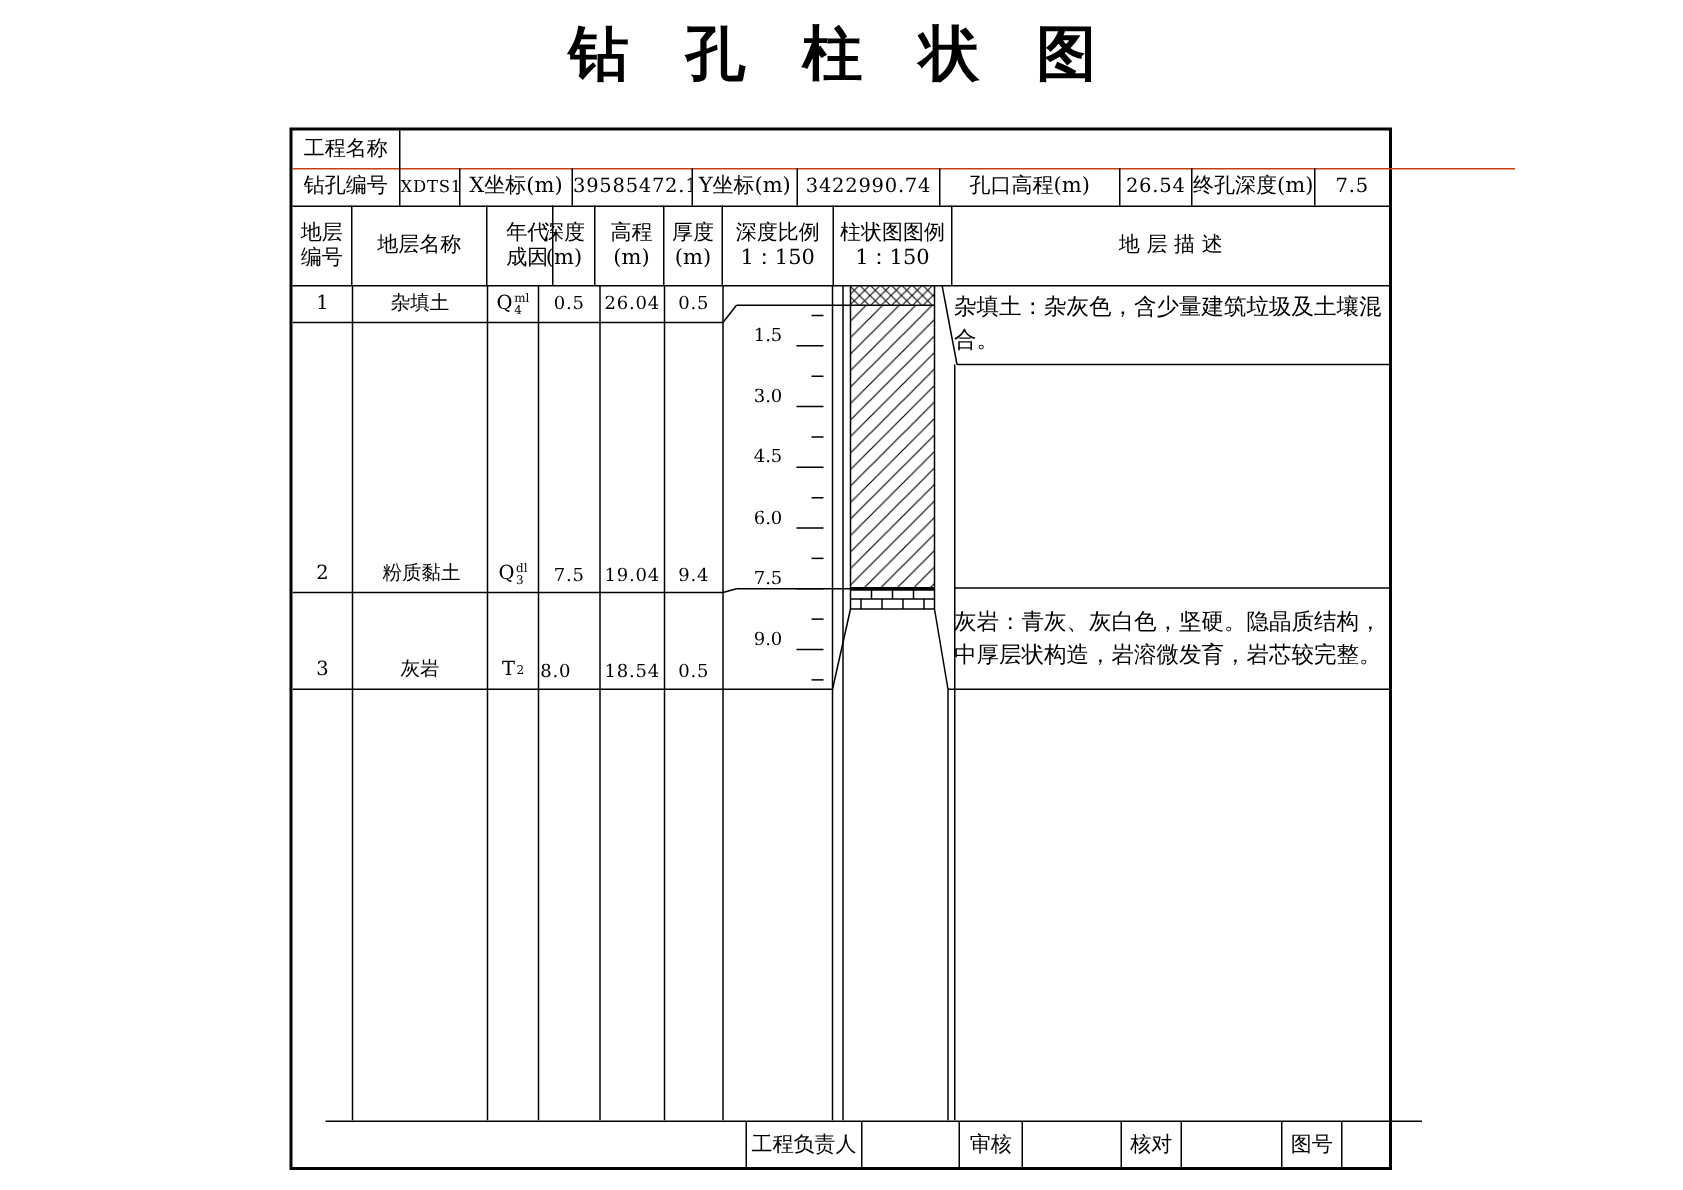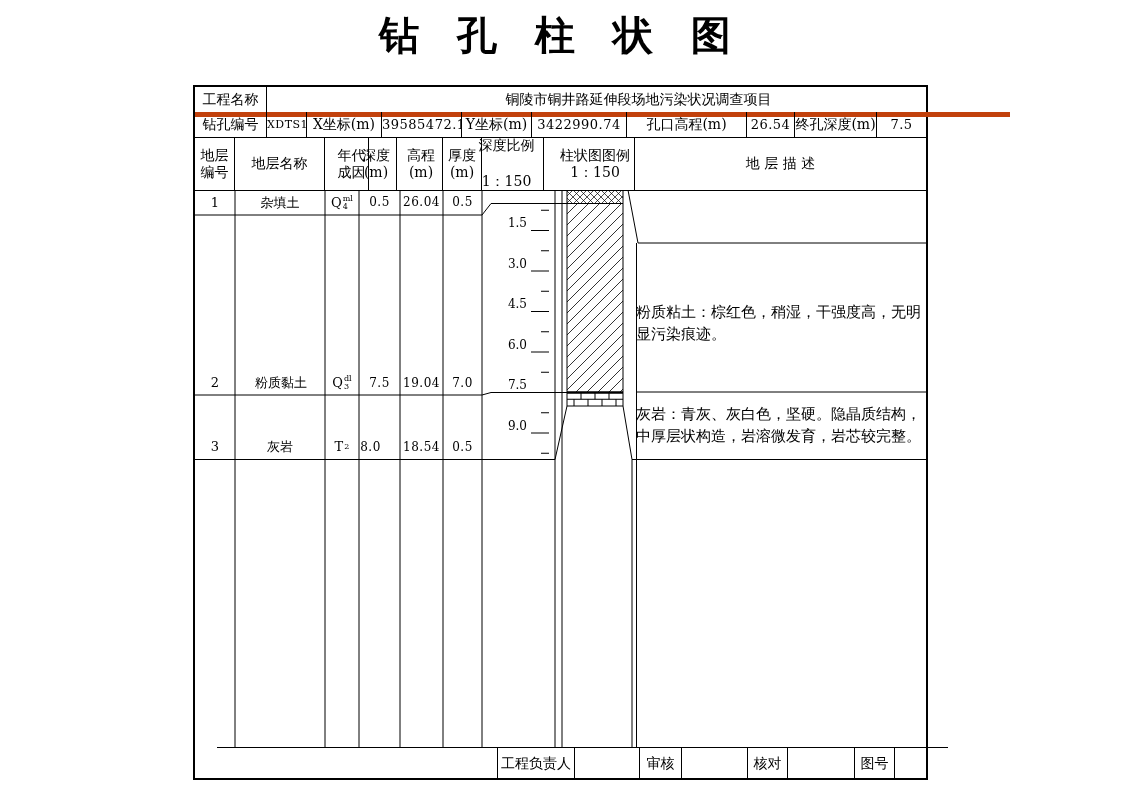--- a/index.html
+++ b/index.html
@@ -5,47 +5,46 @@
   html,body{margin:0;padding:0;background:#fff;}
   .page{position:relative;width:1122px;height:793px;background:#ffffff;overflow:hidden;
         font-family:"DejaVu Serif","Liberation Serif",serif;color:#000;}
   .title{position:absolute;left:0;top:8px;width:100%;text-align:center;
          font-size:40px;font-weight:bold;letter-spacing:12px;white-space:pre;}
   .sheet{position:absolute;left:193px;top:85px;width:731px;height:691px;border:2px solid #000;}
   .abs{position:absolute;}
   .cell{position:absolute;top:0;height:100%;box-sizing:border-box;text-align:center;overflow:hidden;}
   .br{border-right:1px solid #000;}
   .bl{border-left:1px solid #000;}
-  .rowA{position:absolute;left:0;top:0;width:815px;height:25px;border-bottom:5px solid #c2410c;font-size:14px;line-height:25px;}
+  .rowA{position:absolute;left:0;top:0;width:815px;height:25px;border-bottom:1px solid #c2410c;font-size:14px;line-height:25px;}
   .rowB{position:absolute;left:0;top:25px;width:731px;height:25px;border-bottom:1px solid #000;font-size:14px;line-height:25px;}
   .rowB .num{font-size:13px;}
   .hdr{position:absolute;left:0;top:50px;width:731px;height:53px;border-bottom:1px solid #000;font-size:14px;}
   .hdr .cell{display:flex;flex-direction:column;justify-content:center;line-height:17px;}
   .srow{position:absolute;left:0;width:287px;font-size:13px;}
   .srow .cell{line-height:inherit;}
   .num{font-size:12px;letter-spacing:0.5px;}
   .era{display:inline-flex;align-items:center;justify-content:center;font-size:13px;line-height:normal;}
   .ss{display:inline-flex;flex-direction:column;font-size:8px;line-height:8px;margin-left:1px;text-align:left;}
   .desc{position:absolute;width:289px;font-size:15px;line-height:22px;text-align:left;}
-  .ticklbl{position:absolute;width:30px;left:302px;text-align:right;font-size:12px;line-height:14px;}
+  .ticklbl{position:absolute;width:30px;left:302px;text-align:center;font-size:12px;line-height:14px;}
   .sig{position:absolute;left:0;top:660px;width:731px;height:31px;border-top:1px solid #000;font-size:14px;line-height:30px;margin-left:22px;}
   svg{display:block;}
 </style>
 </head>
 <body>
 
 <div class="page">
 
   <div class="title">钻 孔 柱 状 图</div>
 
   <div class="sheet">
 
     <div class="rowA">
       <div class="cell br" style="left:0;width:72px;">工程名称</div>
-      <div class="cell" style="left:72px;right:0;">铜陵市铜井路延伸段场地污染状况调查项目</div>
     </div>
 
     <div class="rowB">
       <div class="cell br" style="left:0;width:72px;">钻孔编号</div>
       <div class="cell br num" style="left:72px;width:40px;font-size:11px;">XDTS11</div>
       <div class="cell br" style="left:112px;width:75px;">X坐标(m)</div>
       <div class="cell br num" style="left:187px;width:80px;">39585472.17</div>
       <div class="cell br" style="left:267px;width:70px;">Y坐标(m)</div>
       <div class="cell br num" style="left:337px;width:95px;">3422990.74</div>
       <div class="cell br" style="left:432px;width:120px;">孔口高程(m)</div>
@@ -71,21 +70,21 @@
         <span>(m)</span>
       </div>
       <div class="cell br" style="left:205px;width:43px;">
         <span>高程</span>
         <span>(m)</span>
       </div>
       <div class="cell br" style="left:248px;width:39px;">
         <span>厚度</span>
         <span>(m)</span>
       </div>
-      <div class="cell br" style="left:275px;width:74px;justify-content:space-between;">
+      <div class="cell br" style="left:287px;width:74px;">
         <span>深度比例</span>
         <span>1：150</span>
       </div>
       <div class="cell br" style="left:361px;width:79px;">
         <span>柱状图图例</span>
         <span>1：150</span>
       </div>
       <div class="cell" style="left:440px;right:0;text-align:center;">
         <span>地  层  描  述</span>
       </div>
@@ -199,41 +198,41 @@
         <span class="era">
             <span>Q</span>
             <span class="ss">
               <span>dl</span>
               <span>3</span>
             </span>
           </span>
       </div>
       <div class="cell num" style="left:164px;width:41px;">7.5</div>
       <div class="cell num" style="left:205px;width:43px;">19.04</div>
-      <div class="cell num" style="left:248px;width:39px;">7.0</div>
+      <div class="cell num" style="left:248px;width:39px;">9.4</div>
     </div>
 
     <div class="srow" style="top:350px;height:20px;line-height:20px;">
       <div class="cell" style="left:0;width:40px;">3</div>
       <div class="cell" style="left:40px;width:90px;">灰岩</div>
       <div class="cell" style="left:130px;width:34px;">
         <span class="era">
             <span>T</span>
             <span class="ss">
               <span></span>
               <span>2</span>
             </span>
           </span>
       </div>
       <div class="cell num" style="left:164px;width:23px;">8.0</div>
       <div class="cell num" style="left:205px;width:43px;">18.54</div>
       <div class="cell num" style="left:248px;width:39px;">0.5</div>
     </div>
 
-    <div class="desc" style="left:441px;top:214px;">粉质粘土：棕红色，稍湿，干强度高，无明显污染痕迹。</div>
+    <div class="desc" style="left:441px;top:106px;">杂填土：杂灰色，含少量建筑垃圾及土壤混合。</div>
     <div class="desc" style="left:441px;top:316px;">灰岩：青灰、灰白色，坚硬。隐晶质结构，中厚层状构造，岩溶微发育，岩芯较完整。</div>
 
     <div class="sig">
       <div class="cell" style="left:0;width:280px;"></div>
       <div class="cell bl" style="left:280px;width:77px;">工程负责人</div>
       <div class="cell bl" style="left:357px;width:65px;"></div>
       <div class="cell bl" style="left:422px;width:42px;">审核</div>
       <div class="cell bl" style="left:464px;width:66px;"></div>
       <div class="cell bl" style="left:530px;width:40px;">核对</div>
       <div class="cell bl" style="left:570px;width:67px;"></div>

